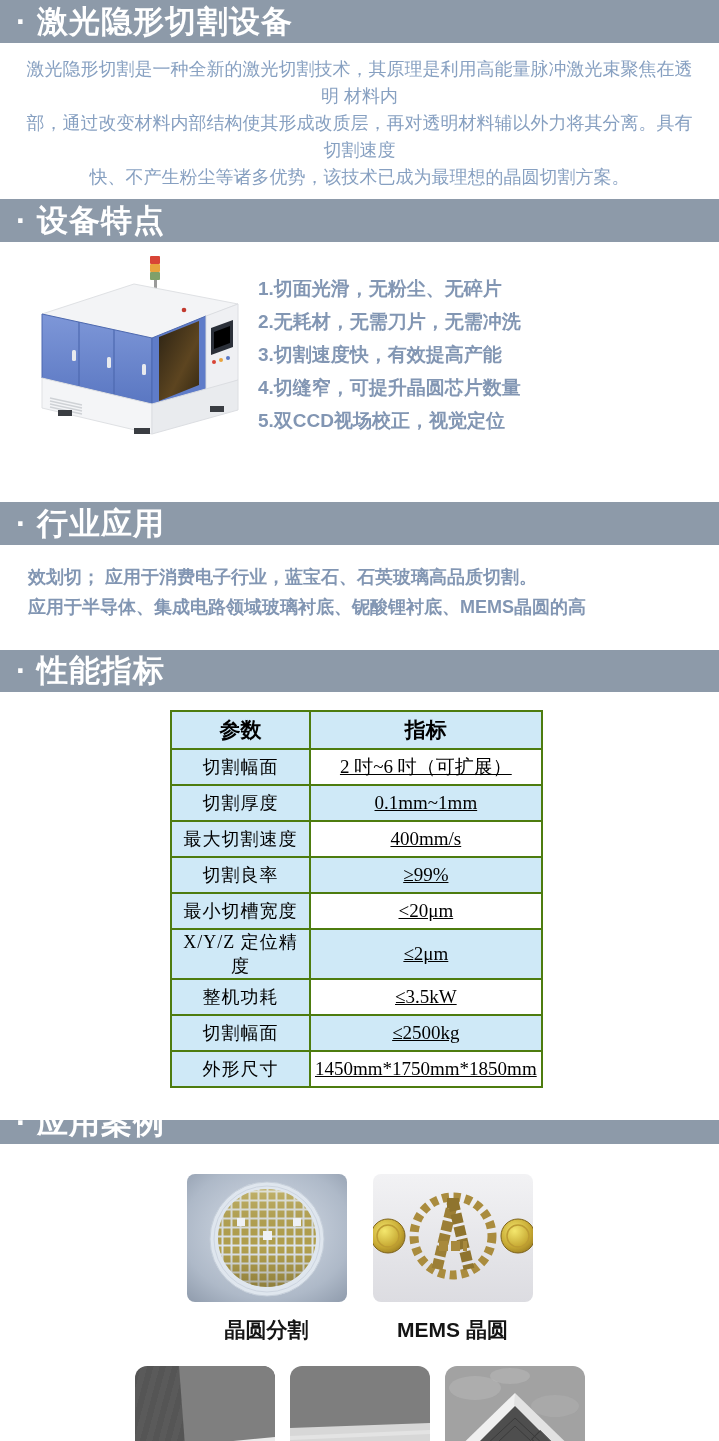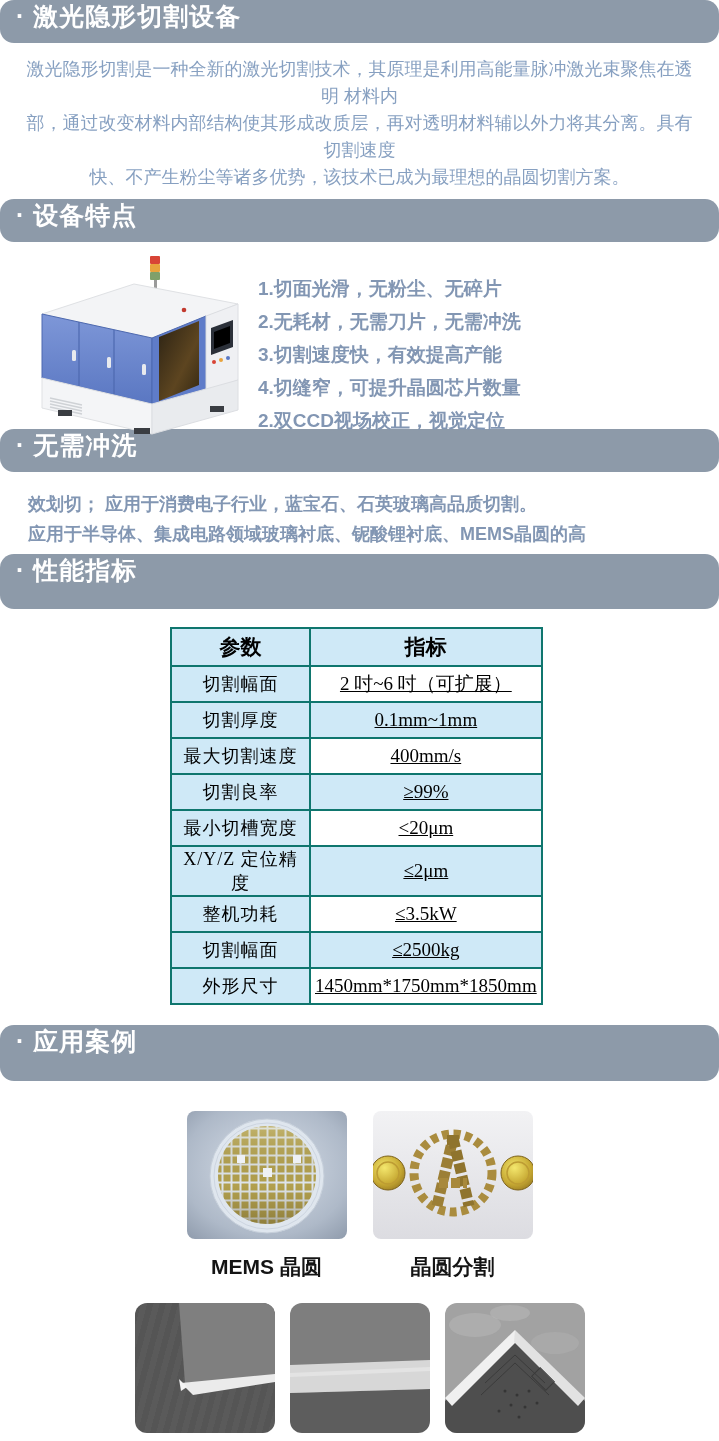--- a/index.html
+++ b/index.html
@@ -3,41 +3,41 @@
 <meta charset="utf-8">
 <style>
   * { margin:0; padding:0; box-sizing:border-box; }
   html,body { background:#fff; }
   body { width:719px; font-family:"Liberation Sans", sans-serif; }
   .page { position:relative; width:719px; height:1441px; background:#fff; overflow:hidden; }
 
   
   .bar {
     width:719px; height:43px; background:#8d9aa9;
-    color:#ffffff; font-weight:bold; font-size:25px;
-    display:flex; align-items:flex-start; padding-left:16px; letter-spacing:1px;border-radius:14px;
+    color:#ffffff; font-weight:bold; font-size:31px;
+    display:flex; align-items:flex-end; padding-left:16px; letter-spacing:1px;
   }
 
   
   .intro { margin-top:13px; padding:0 24px; }
   .intro-line { text-align:center; color:#87a0c1; font-size:18px; line-height:27px; font-weight:500; }
 
   
-  .features-wrap { height:187px; display:flex; }
+  .features-wrap { height:260px; display:flex; }
   .machine-box { width:218px; height:186px; margin:10px 0 0 34px; flex:0 0 auto; }
   .feature-list { margin:30px 0 0 6px; }
   .feature-item { color:#8296b3; font-size:19px; line-height:33px; font-weight:600; }
 
   
   .industry { margin:17px 24px 0 28px; }
   .industry-line { color:#8296b3; font-size:18px; line-height:30px; font-weight:600; }
 
   
   .spec-table { border-collapse:collapse; margin:18px 0 0 170px; table-layout:fixed; }
-  .spec-table th, .spec-table td { border:2px solid #0f766e; text-align:center; vertical-align:middle; padding:0 4px; }
+  .spec-table th, .spec-table td { border:2px solid #4d7c0f; text-align:center; vertical-align:middle; padding:0 4px; }
   .spec-table th { background:#cfe9f7; color:#000; font-size:21px; font-weight:bold; height:38px; font-family:"Liberation Sans", sans-serif; }
   .spec-table td { height:36px; }
   .spec-table col.c-param { width:139px; }
   .spec-table col.c-value { width:228px; }
   .spec-table td.param { background:#cfe9f7; font-family:"Liberation Serif", serif; font-size:18px; letter-spacing:1px;text-align:center; }
   .spec-table td.value { font-family:"Liberation Serif", serif; font-size:19px;text-decoration:underline; }
   .spec-table tbody tr:nth-child(odd)  td.value { background:#ffffff; }
   .spec-table tbody tr:nth-child(even) td.value { background:#cfe9f7; }
 
   
@@ -121,33 +121,33 @@
         <rect x="24" y="158" width="14" height="6" fill="#3a3d42"></rect>
         <rect x="100" y="176" width="16" height="6" fill="#3a3d42"></rect>
         <rect x="176" y="154" width="14" height="6" fill="#3a3d42"></rect>
       </svg>
     </div>
     <div class="feature-list">
       <div class="feature-item">1.切面光滑，无粉尘、无碎片</div>
       <div class="feature-item">2.无耗材，无需刀片，无需冲洗</div>
       <div class="feature-item">3.切割速度快，有效提高产能</div>
       <div class="feature-item">4.切缝窄，可提升晶圆芯片数量</div>
-      <div class="feature-item">2.双CCD视场校正，视觉定位</div>
+      <div class="feature-item">5.双CCD视场校正，视觉定位</div>
     </div>
   </div>
 
   <div class="bar">
-    <span>· 无需冲洗</span>
+    <span>· 行业应用</span>
   </div>
   <div class="industry">
     <div class="industry-line">效划切； 应用于消费电子行业，蓝宝石、石英玻璃高品质切割。</div>
     <div class="industry-line">应用于半导体、集成电路领域玻璃衬底、铌酸锂衬底、MEMS晶圆的高</div>
   </div>
 
-  <div class="bar" style="margin-top:5px; height:55px;">
+  <div class="bar" style="margin-top:28px; height:42px;">
     <span>· 性能指标</span>
   </div>
   <table class="spec-table">
     <colgroup>
         <col class="c-param">
         <col class="c-value">
       </colgroup>
     <thead>
       <tr>
         <th>参数</th>
@@ -187,21 +187,21 @@
         <td class="param">切割幅面</td>
         <td class="value">≤2500kg</td>
       </tr>
       <tr>
         <td class="param">外形尺寸</td>
         <td class="value">1450mm*1750mm*1850mm</td>
       </tr>
     </tbody>
   </table>
 
-  <div class="bar" style="margin-top:20px; height:56px;">
+  <div class="bar" style="margin-top:32px; height:24px;">
     <span>· 应用案例</span>
   </div>
 
   <div class="wafer-row">
     <div class="wafer-img">
       <svg width="160" height="128" viewBox="0 0 160 128">
         <defs>
           <radialGradient id="wbg1" cx="0.5" cy="0.45" r="0.75">
             <stop offset="0" stop-color="#d9e0ea"></stop>
               <stop offset="0.7" stop-color="#aeb9c8"></stop>
@@ -251,22 +251,22 @@
         <path d="M66,72 L94,72" stroke="#a8893c" stroke-width="10" fill="none" stroke-dasharray="9 3"></path>
         <rect x="74" y="24" width="12" height="10" fill="#8f742e"></rect>
         <circle cx="15" cy="62" r="17" fill="url(#coin)" stroke="#7c621c" stroke-width="1"></circle>
         <circle cx="15" cy="62" r="11" fill="none" stroke="#bd9c33" stroke-width="1.5"></circle>
         <circle cx="145" cy="62" r="17" fill="url(#coin)" stroke="#7c621c" stroke-width="1"></circle>
         <circle cx="145" cy="62" r="11" fill="none" stroke="#bd9c33" stroke-width="1.5"></circle>
       </svg>
     </div>
   </div>
   <div class="caption-row wafers">
+    <div class="cap">晶圆分割</div>
     <div class="cap">MEMS 晶圆</div>
-    <div class="cap">晶圆分割</div>
   </div>
 
   <div class="sem-row">
     <div class="sem-img sem1-bg">
       <svg width="140" height="130" viewBox="0 0 140 130">
         <polygon points="44,0 140,0 140,74 50,80" fill="#7f7f7f"></polygon>
         <polygon points="46,80 140,71 140,79 58,92" fill="#ebebeb"></polygon>
         <polygon points="44,76 52,84 46,88" fill="#f4f4f4"></polygon>
       </svg>
     </div>

